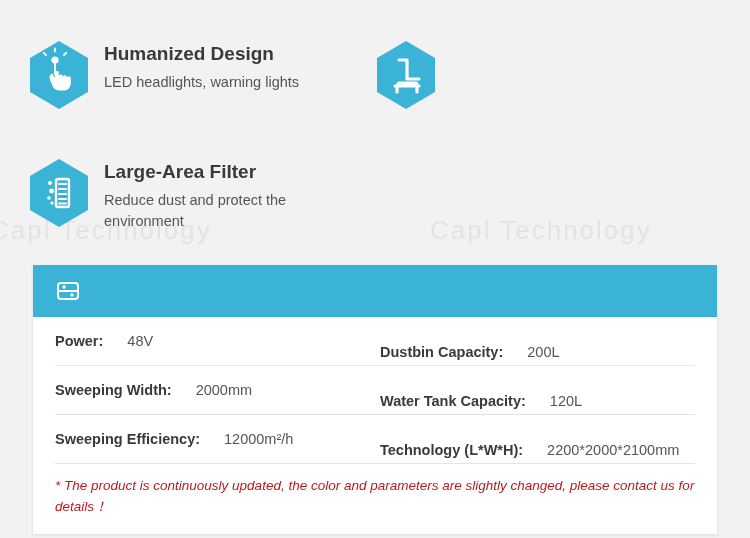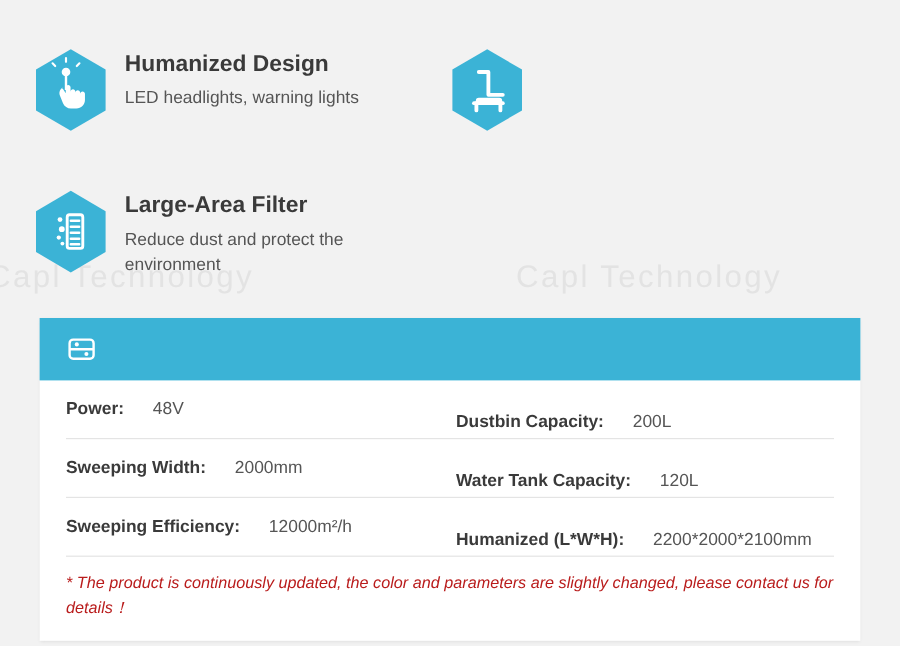--- a/index.html
+++ b/index.html
@@ -239,21 +239,21 @@
         <span class="param-value">120L</span>
       </div>
     </div>
 
     <div class="param-row">
       <div class="param-cell left">
         <span class="param-label">Sweeping Efficiency:</span>
         <span class="param-value">12000m²/h</span>
       </div>
       <div class="param-cell right">
-        <span class="param-label">Humanized (L*W*H):</span>
+        <span class="param-label">Technology (L*W*H):</span>
         <span class="param-value">2200*2000*2100mm</span>
       </div>
     </div>
 
   </div>
 
   <div class="note">* The product is continuously updated, the color and parameters are slightly changed, please contact us for details！</div>
 </div>
 
 </body></html>

